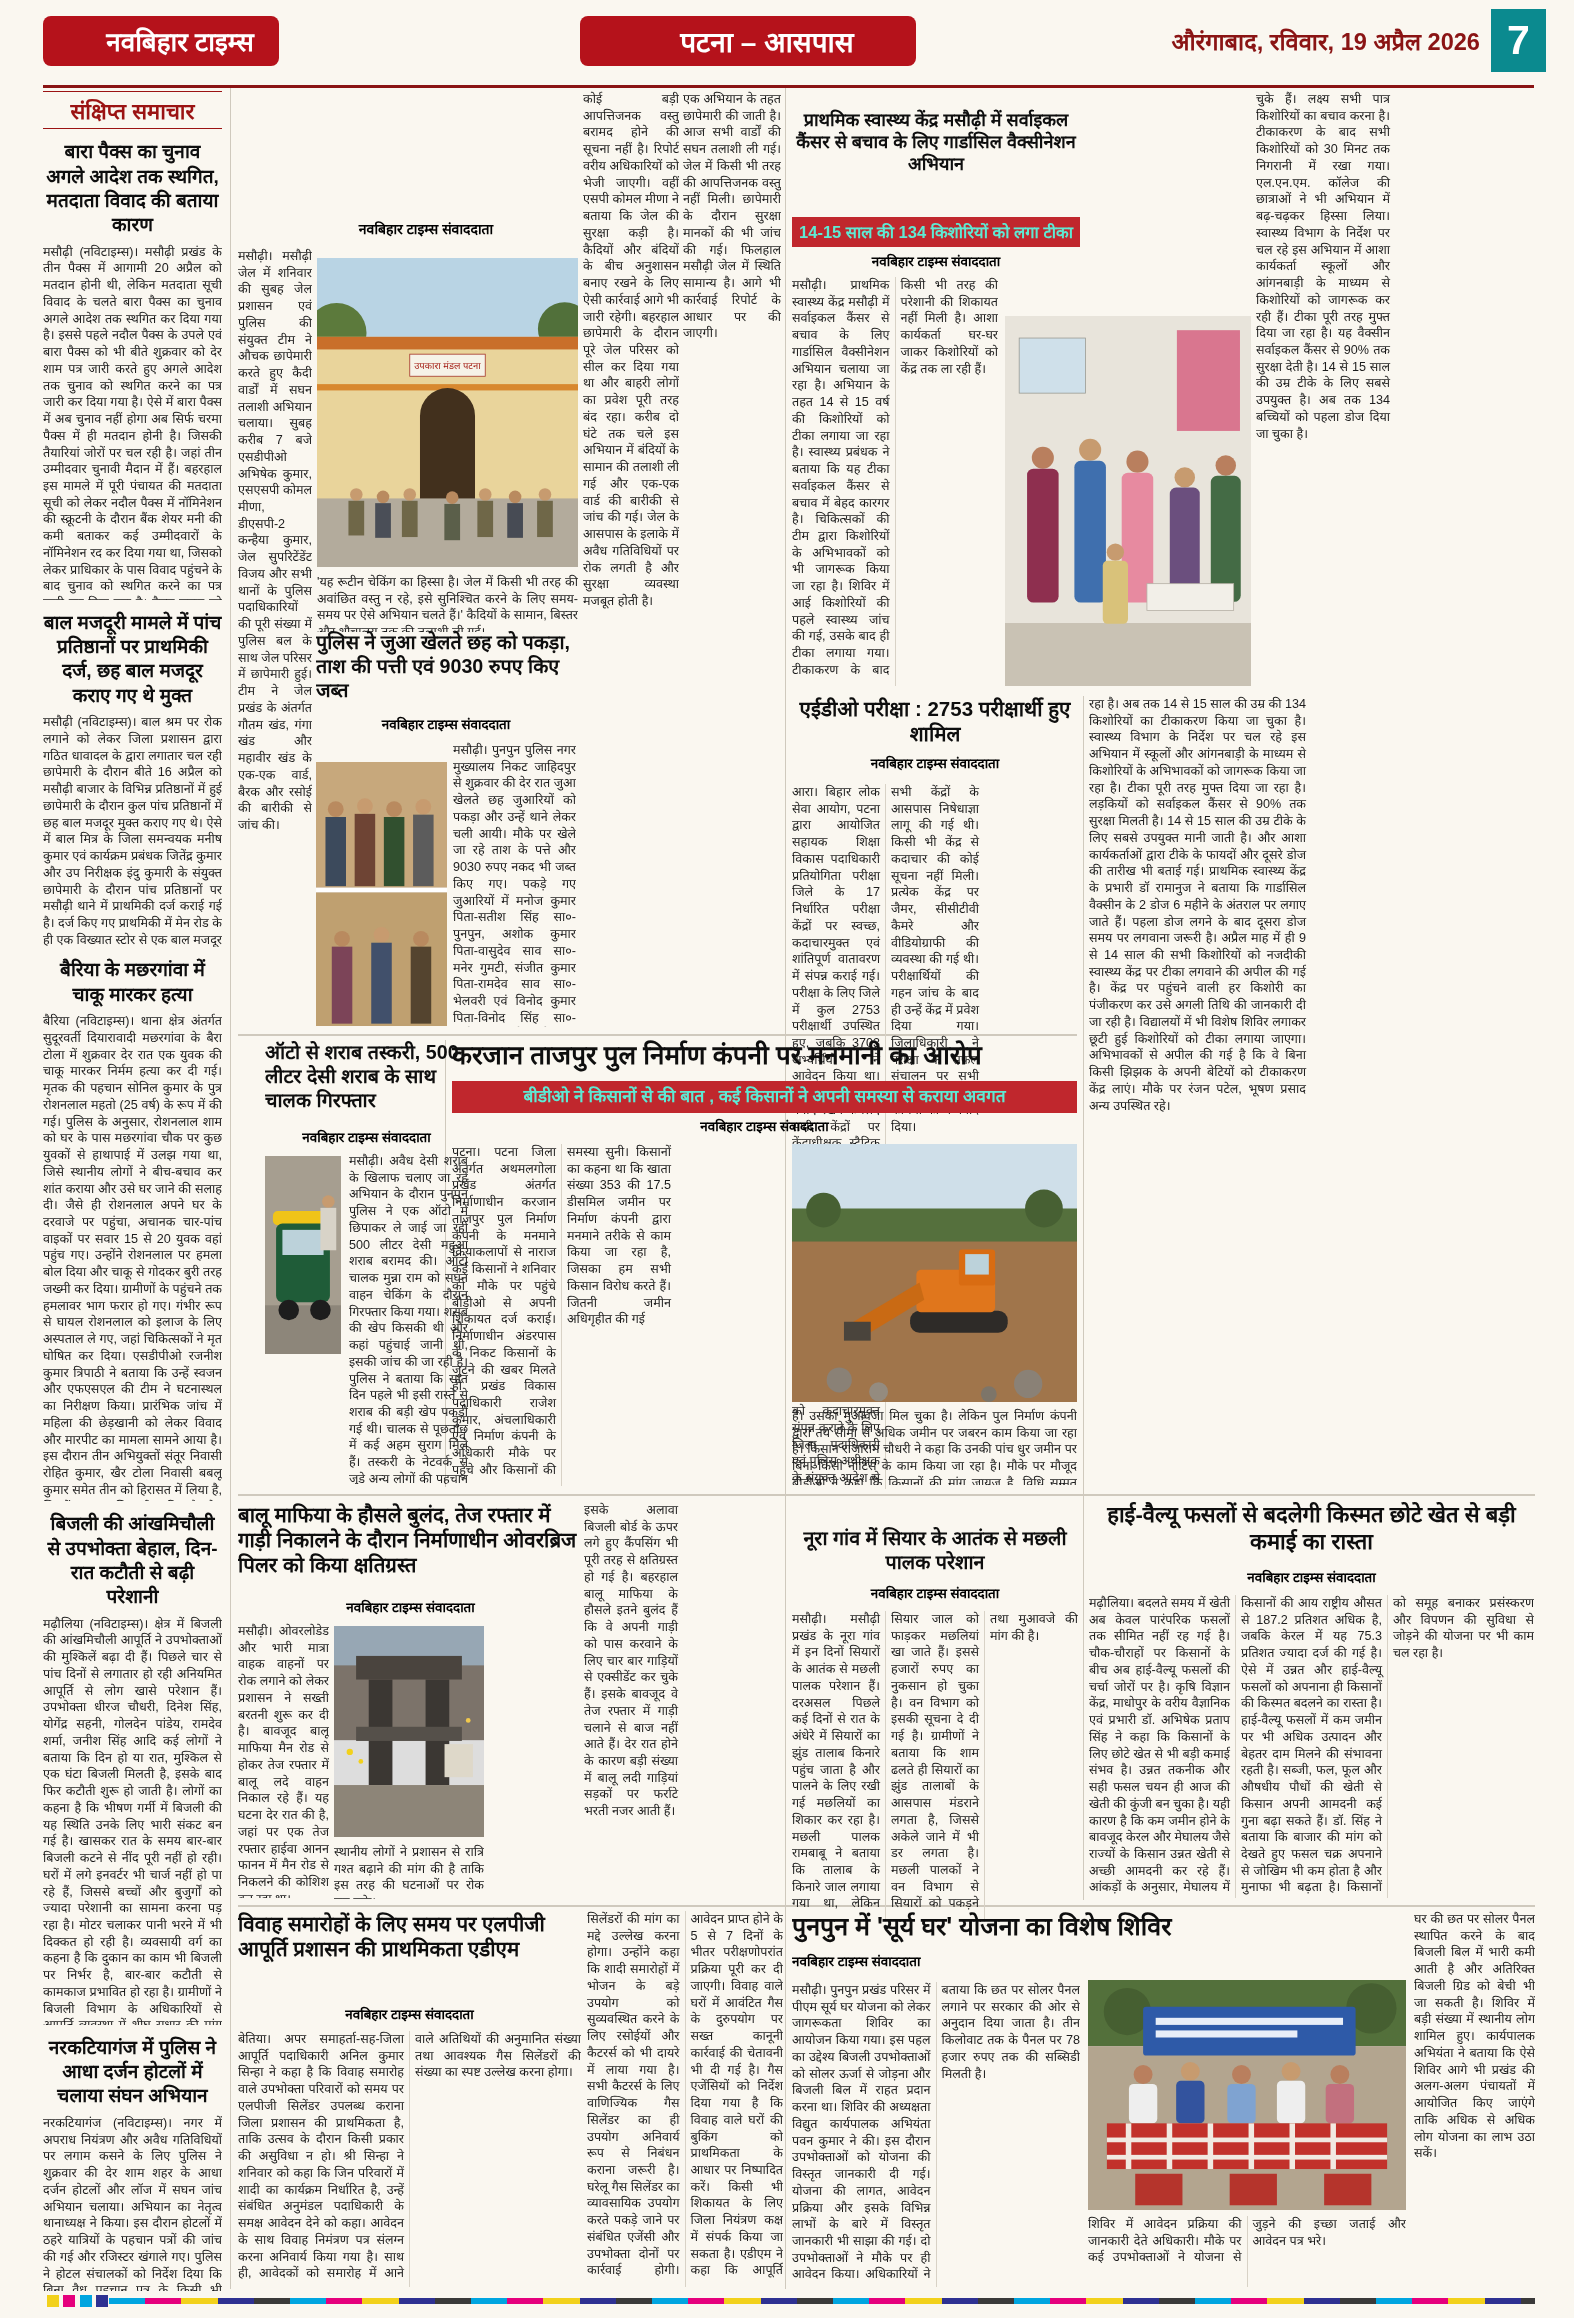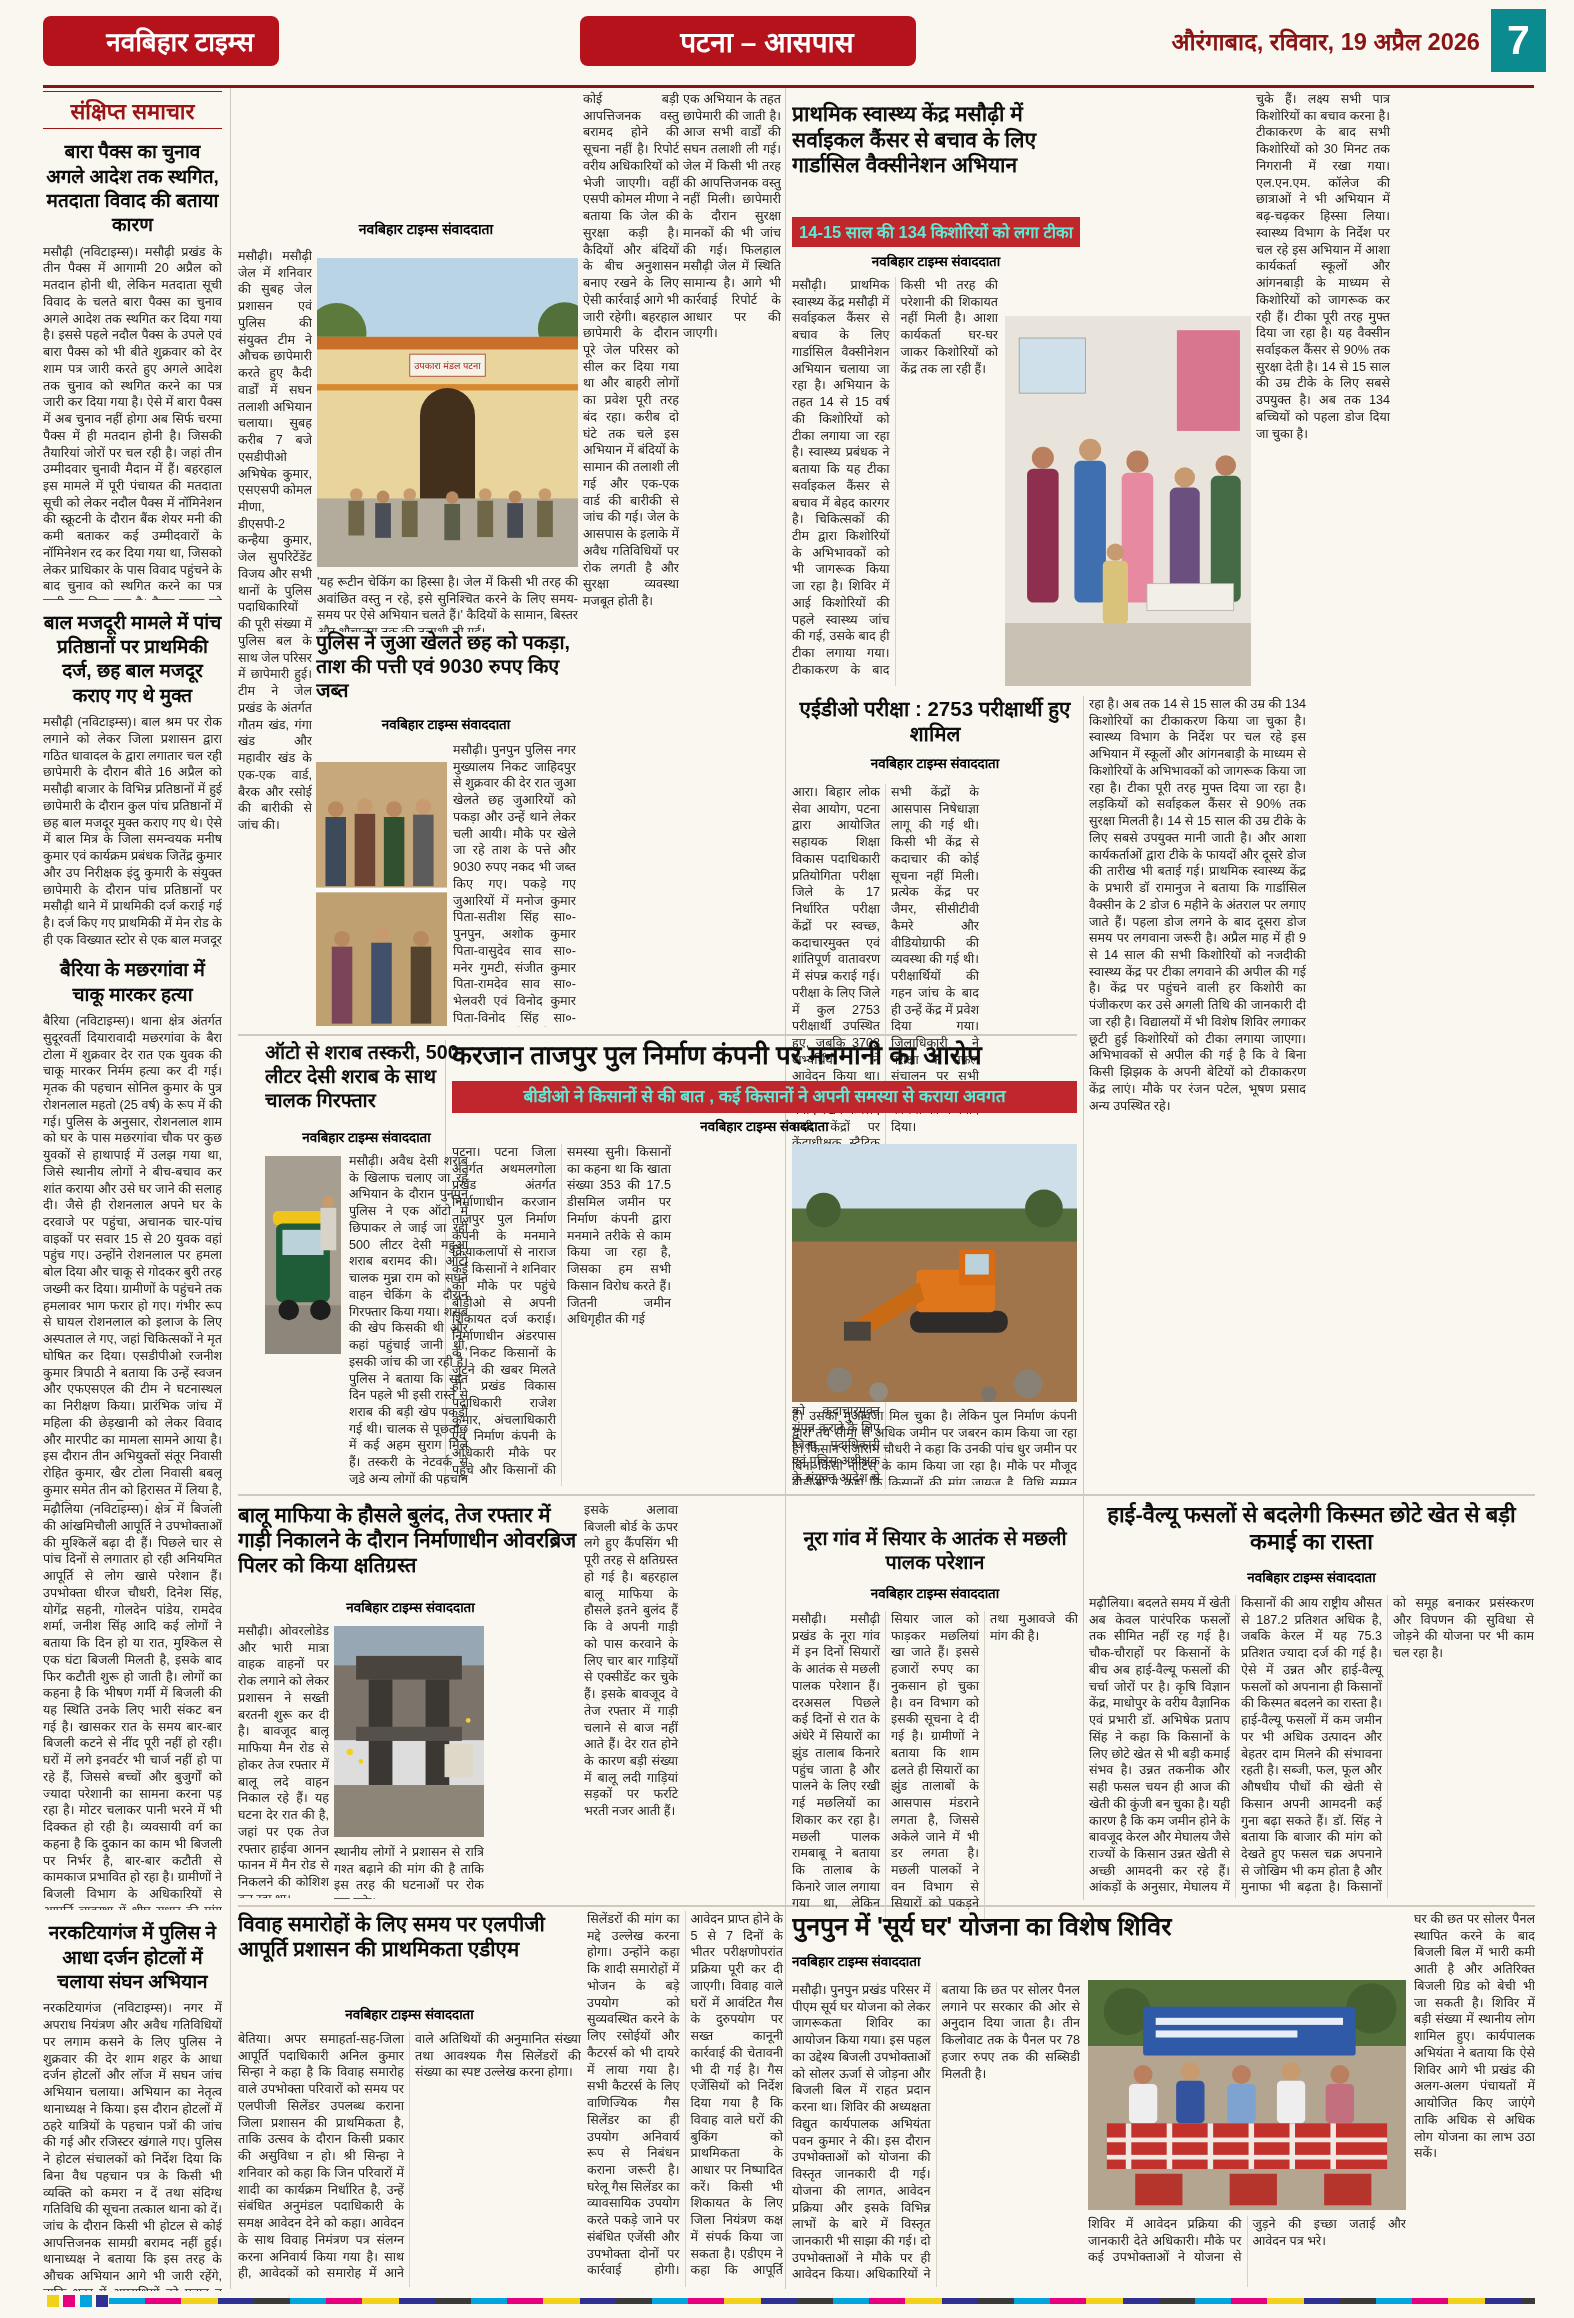--- a/index.html
+++ b/index.html
@@ -49,20 +49,21 @@
 
   <h3>बारा पैक्स का चुनाव अगले आदेश तक स्थगित, मतदाता विवाद की बताया कारण</h3>
   <div class="bt" style="height:356px;">मसौढ़ी (नविटाइम्स)। मसौढ़ी प्रखंड के तीन पैक्स में आगामी 20 अप्रैल को मतदान होनी थी, लेकिन मतदाता सूची विवाद के चलते बारा पैक्स का चुनाव अगले आदेश तक स्थगित कर दिया गया है। इससे पहले नदौल पैक्स के उपले एवं बारा पैक्स को भी बीते शुक्रवार को देर शाम पत्र जारी करते हुए अगले आदेश तक चुनाव को स्थगित करने का पत्र जारी कर दिया गया है। ऐसे में बारा पैक्स में अब चुनाव नहीं होगा अब सिर्फ चरमा पैक्स में ही मतदान होनी है। जिसकी तैयारियां जोरों पर चल रही है। जहां तीन उम्मीदवार चुनावी मैदान में हैं। बहरहाल इस मामले में पूरी पंचायत की मतदाता सूची को लेकर नदौल पैक्स में नॉमिनेशन की स्क्रूटनी के दौरान बैंक शेयर मनी की कमी बताकर कई उम्मीदवारों के नॉमिनेशन रद कर दिया गया था, जिसको लेकर प्राधिकार के पास विवाद पहुंचने के बाद चुनाव को स्थगित करने का पत्र जारी कर दिया गया है। पैक्स चुनाव को स्थगित करने के बाद बारा पैक्स को भी अगले आदेश तक चुनाव स्थगित कर दिया गया है। अब बस एक ही पंचायत चरमा पैक्स का चुनाव रह गया है जिसकी तैयारियां चल रही हैं।</div>
 
   <h3>बाल मजदूरी मामले में पांच प्रतिष्ठानों पर प्राथमिकी दर्ज, छह बाल मजदूर कराए गए थे मुक्त</h3>
   <div class="bt" style="height:233px;">मसौढ़ी (नविटाइम्स)। बाल श्रम पर रोक लगाने को लेकर जिला प्रशासन द्वारा गठित धावादल के द्वारा लगातार चल रही छापेमारी के दौरान बीते 16 अप्रैल को मसौढ़ी बाजार के विभिन्न प्रतिष्ठानों में हुई छापेमारी के दौरान कुल पांच प्रतिष्ठानों में छह बाल मजदूर मुक्त कराए गए थे। ऐसे में बाल मित्र के जिला समन्वयक मनीष कुमार एवं कार्यक्रम प्रबंधक जितेंद्र कुमार और उप निरीक्षक इंदु कुमारी के संयुक्त छापेमारी के दौरान पांच प्रतिष्ठानों पर मसौढ़ी थाने में प्राथमिकी दर्ज कराई गई है। दर्ज किए गए प्राथमिकी में मेन रोड के ही एक विख्यात स्टोर से एक बाल मजदूर मुक्त कराए गए थे, वहीं गणेश किराना ब्लॉक रोड से एक बाल मजदूर, हिंद सर्विस सेंटर ब्लॉक रोड से एक, सागर मोटरसाइकिल दुकान से दो और ऋषभ मिष्ठान भंडार से एक बाल मजदूर को मुक्त कराया गया था।</div>
 
   <h3>बैरिया के मछरगांवा में चाकू मारकर हत्या</h3>
   <div class="bt" style="height:488px;">बैरिया (नविटाइम्स)। थाना क्षेत्र अंतर्गत सुदूरवर्ती दियारावादी मछरगांवा के बैरा टोला में शुक्रवार देर रात एक युवक की चाकू मारकर निर्मम हत्या कर दी गई। मृतक की पहचान सोनिल कुमार के पुत्र रोशनलाल महतो (25 वर्ष) के रूप में की गई। पुलिस के अनुसार, रोशनलाल शाम को घर के पास मछरगांवा चौक पर कुछ युवकों से हाथापाई में उलझ गया था, जिसे स्थानीय लोगों ने बीच-बचाव कर शांत कराया और उसे घर जाने की सलाह दी। जैसे ही रोशनलाल अपने घर के दरवाजे पर पहुंचा, अचानक चार-पांच वाइकों पर सवार 15 से 20 युवक वहां पहुंच गए। उन्होंने रोशनलाल पर हमला बोल दिया और चाकू से गोदकर बुरी तरह जख्मी कर दिया। ग्रामीणों के पहुंचने तक हमलावर भाग फरार हो गए। गंभीर रूप से घायल रोशनलाल को इलाज के लिए अस्पताल ले गए, जहां चिकित्सकों ने मृत घोषित कर दिया। एसडीपीओ रजनीश कुमार त्रिपाठी ने बताया कि उन्हें स्वजन और एफएसएल की टीम ने घटनास्थल का निरीक्षण किया। प्रारंभिक जांच में महिला की छेड़खानी को लेकर विवाद और मारपीट का मामला सामने आया है। इस दौरान तीन अभियुक्तों संतूर निवासी रोहित कुमार, खैर टोला निवासी बबलू कुमार समेत तीन को हिरासत में लिया है, जिनमें एक नाबालिग भी शामिल है। शेष आरोपियों की पहचान कर ली गई है और उनकी गिरफ्तारी के लिए छापेमारी जारी है। इधर हत्याकांड के विरोध में आक्रोशितों ने शव को मछरगांवा चौक पर रखकर सड़क जाम कर दिया। ग्रामीणों ने कहा कि आरोपी इतने बेखौफ हो गए हैं कि घर के दरवाजे पर युवक की हत्या कर दी। सदर एसडीपीओ ने परिजनों को सांत्वना दी और आश्वासन दिया कि तीन लोगों को हिरासत में लिया गया है तथा जांच जारी है। आवेदन मिलने पर प्राथमिकी दर्ज कर बाकी गिरफ्तारियां की जाएंगी।</div>
 
+  <h3>बिजली की आंखमिचौली से उपभोक्ता बेहाल, दिन-रात कटौती से बढ़ी परेशानी</h3>
   <div class="bt" style="height:409px;">मढ़ौलिया (नविटाइम्स)। क्षेत्र में बिजली की आंखमिचौली आपूर्ति ने उपभोक्ताओं की मुश्किलें बढ़ा दी हैं। पिछले चार से पांच दिनों से लगातार हो रही अनियमित आपूर्ति से लोग खासे परेशान हैं। उपभोक्ता धीरज चौधरी, दिनेश सिंह, योगेंद्र सहनी, गोलदेन पांडेय, रामदेव शर्मा, जनीश सिंह आदि कई लोगों ने बताया कि दिन हो या रात, मुश्किल से एक घंटा बिजली मिलती है, इसके बाद फिर कटौती शुरू हो जाती है। लोगों का कहना है कि भीषण गर्मी में बिजली की यह स्थिति उनके लिए भारी संकट बन गई है। खासकर रात के समय बार-बार बिजली कटने से नींद पूरी नहीं हो रही। घरों में लगे इनवर्टर भी चार्ज नहीं हो पा रहे हैं, जिससे बच्चों और बुजुर्गों को ज्यादा परेशानी का सामना करना पड़ रहा है। मोटर चलाकर पानी भरने में भी दिक्कत हो रही है। व्यवसायी वर्ग का कहना है कि दुकान का काम भी बिजली पर निर्भर है, बार-बार कटौती से कामकाज प्रभावित हो रहा है। ग्रामीणों ने बिजली विभाग के अधिकारियों से आपूर्ति व्यवस्था में शीघ्र सुधार की मांग की है, ताकि इस भीषण गर्मी में उन्हें राहत मिल सके। विद्युत विभाग के एसडीओ विकास कुमार ने बताया कि तकनीकी गड़बड़ी के कारण समस्या आई है, जल्द समाधान कर लिया जाएगा।</div>
 
   <h3>नरकटियागंज में पुलिस ने आधा दर्जन होटलों में चलाया संघन अभियान</h3>
   <div class="bt" style="height:291px;">नरकटियागंज (नविटाइम्स)। नगर में अपराध नियंत्रण और अवैध गतिविधियों पर लगाम कसने के लिए पुलिस ने शुक्रवार की देर शाम शहर के आधा दर्जन होटलों और लॉज में सघन जांच अभियान चलाया। अभियान का नेतृत्व थानाध्यक्ष ने किया। इस दौरान होटलों में ठहरे यात्रियों के पहचान पत्रों की जांच की गई और रजिस्टर खंगाले गए। पुलिस ने होटल संचालकों को निर्देश दिया कि बिना वैध पहचान पत्र के किसी भी व्यक्ति को कमरा न दें तथा संदिग्ध गतिविधि की सूचना तत्काल थाना को दें। जांच के दौरान किसी भी होटल से कोई आपत्तिजनक सामग्री बरामद नहीं हुई। थानाध्यक्ष ने बताया कि इस तरह के औचक अभियान आगे भी जारी रहेंगे, ताकि शहर में अपराधियों को पनाह न मिल सके। एंट्री और रजिस्टर की गहन जांच की गई। अभियान के दौरान होटल परिसरों में लगे सीसीटीवी कैमरों की स्थिति की भी जांच की गई। जिन होटलों में कैमरे खराब मिले, उन्हें अविलंब दुरुस्त कराने का निर्देश दिया गया। पुलिस की इस कार्रवाई से होटल संचालकों में हड़कंप मचा रहा। देर रात तक चले इस अभियान से शहर में सुरक्षा व्यवस्था को लेकर सकारात्मक संदेश गया है। स्थानीय लोगों ने पुलिस की इस पहल की सराहना करते हुए कहा कि नियमित जांच से अपराध पर अंकुश लगेगा। पुलिस ने बताया कि आने वाले दिनों में बस स्टैंड और रेलवे स्टेशन के आसपास के ठिकानों पर भी विशेष चेकिंग अभियान चलाया जाएगा। सभी होटल संचालकों को निर्देशित किया गया है कि यदि कोई भी संदिग्ध व्यक्ति की गतिविधि नजर आए, तो उसकी सूचना तुरंत पुलिस को दें। सुरक्षा के मानकों के साथ कोई समझौता नहीं किया जाएगा। पुलिस की इस कार्रवाई का शहर के लोगों ने स्वागत किया है।</div>
 </div>
 
 <div class="box vl" style="left:230px;top:88px;height:2201px;"></div>
 <div class="box vl" style="left:785px;top:88px;height:2201px;"></div>
 <div class="box vl" style="left:445px;top:1040px;height:447px;"></div>
 <div class="box vl" style="left:1083px;top:696px;height:1204px;"></div>
@@ -133,21 +134,21 @@
           <rect x="70" y="230" width="26" height="103" fill="#41506b"></rect>
         <circle cx="133" cy="225" r="10" fill="#b98a5f"></circle>
           <rect x="120" y="235" width="26" height="98" fill="#54442f"></rect>
       </g>
     </svg>
   </div>
   <div class="abs bt" style="left:137px;top:112px;width:123px;height:285px;">मसौढ़ी। पुनपुन पुलिस नगर मुख्यालय निकट जाहिदपुर से शुक्रवार की देर रात जुआ खेलते छह जुआरियों को पकड़ा और उन्हें थाने लेकर चली आयी। मौके पर खेले जा रहे ताश के पत्ते और 9030 रुपए नकद भी जब्त किए गए। पकड़े गए जुआरियों में मनोज कुमार पिता-सतीश सिंह सा०-पुनपुन, अशोक कुमार पिता-वासुदेव साव सा०-मनेर गुमटी, संजीत कुमार पिता-रामदेव साव सा०-भेलवरी एवं विनोद कुमार पिता-विनोद सिंह सा०-जाहिदपुर शामिल हैं। इन सभी पर जुआ अधिनियम के तहत कार्रवाई की गई है। सभी को शनिवार को न्यायिक हिरासत में भेज दिया गया। पुलिस ने बताया कि क्षेत्र में जुआ के अड्डों पर लगातार छापेमारी जारी रहेगी।</div>
 </div>
 
 <div class="box" style="left:792px;top:91px;width:743px;height:598px;">
-  <div class="abs head" style="left:0;top:10px;width:288px;font-size:21px;">प्राथमिक स्वास्थ्य केंद्र मसौढ़ी में सर्वाइकल कैंसर से बचाव के लिए गार्डासिल वैक्सीनेशन अभियान</div>
+  <div class="abs head" style="left:0;top:19px;width:288px;font-size:18px;text-align:center;">प्राथमिक स्वास्थ्य केंद्र मसौढ़ी में सर्वाइकल कैंसर से बचाव के लिए गार्डासिल वैक्सीनेशन अभियान</div>
   <div class="abs redband" style="left:0;top:126px;width:288px;height:30px;font-size:16.5px;">14-15 साल की 134 किशोरियों को लगा टीका</div>
   <div class="abs byline" style="left:0;top:161px;width:288px;font-size:13.4px;">नवबिहार टाइम्स संवाददाता</div>
   <div class="abs bt cols2" style="left:0;top:186px;width:206px;height:409px;">मसौढ़ी। प्राथमिक स्वास्थ्य केंद्र मसौढ़ी में सर्वाइकल कैंसर से बचाव के लिए गार्डासिल वैक्सीनेशन अभियान चलाया जा रहा है। अभियान के तहत 14 से 15 वर्ष की किशोरियों को टीका लगाया जा रहा है। स्वास्थ्य प्रबंधक ने बताया कि यह टीका सर्वाइकल कैंसर से बचाव में बेहद कारगर है। चिकित्सकों की टीम द्वारा किशोरियों के अभिभावकों को भी जागरूक किया जा रहा है। शिविर में आई किशोरियों की पहले स्वास्थ्य जांच की गई, उसके बाद ही टीका लगाया गया। टीकाकरण के बाद किसी भी तरह की परेशानी की शिकायत नहीं मिली है। आशा कार्यकर्ता घर-घर जाकर किशोरियों को केंद्र तक ला रही हैं।</div>
   <div class="photo" style="left:213px;top:225px;width:246px;height:370px;">
     <svg viewBox="0 0 312 470" preserveAspectRatio="none">
       <rect x="0" y="0" width="312" height="470" fill="#e8e4db"></rect>
       <rect x="18" y="28" width="84" height="70" fill="#cfe0ea" stroke="#9a9a92"></rect>
       <rect x="218" y="18" width="80" height="128" fill="#d9768f"></rect>
       <rect x="0" y="390" width="312" height="80" fill="#c9c2b4"></rect>
       <g>

